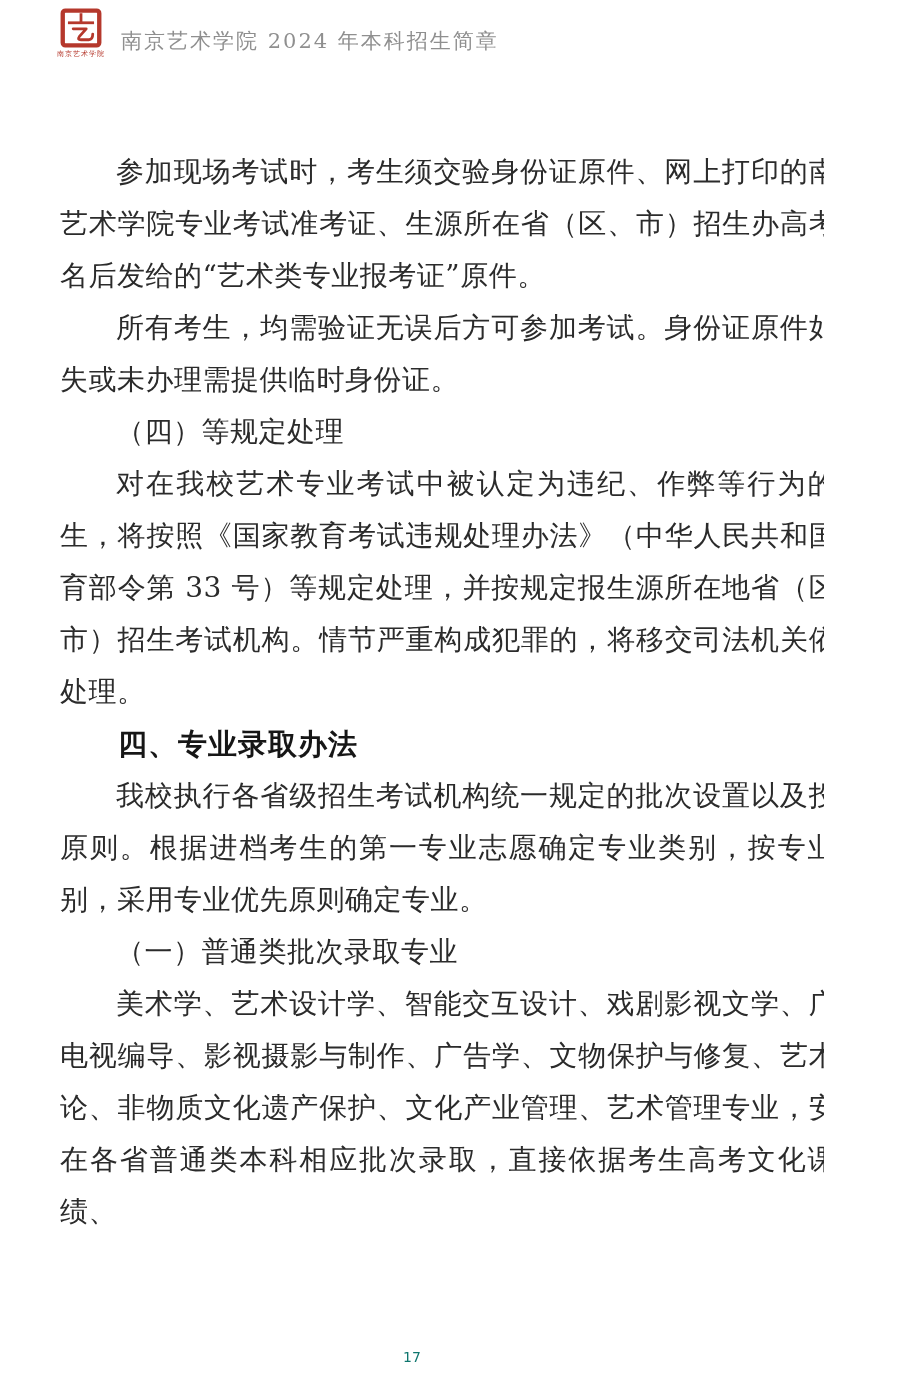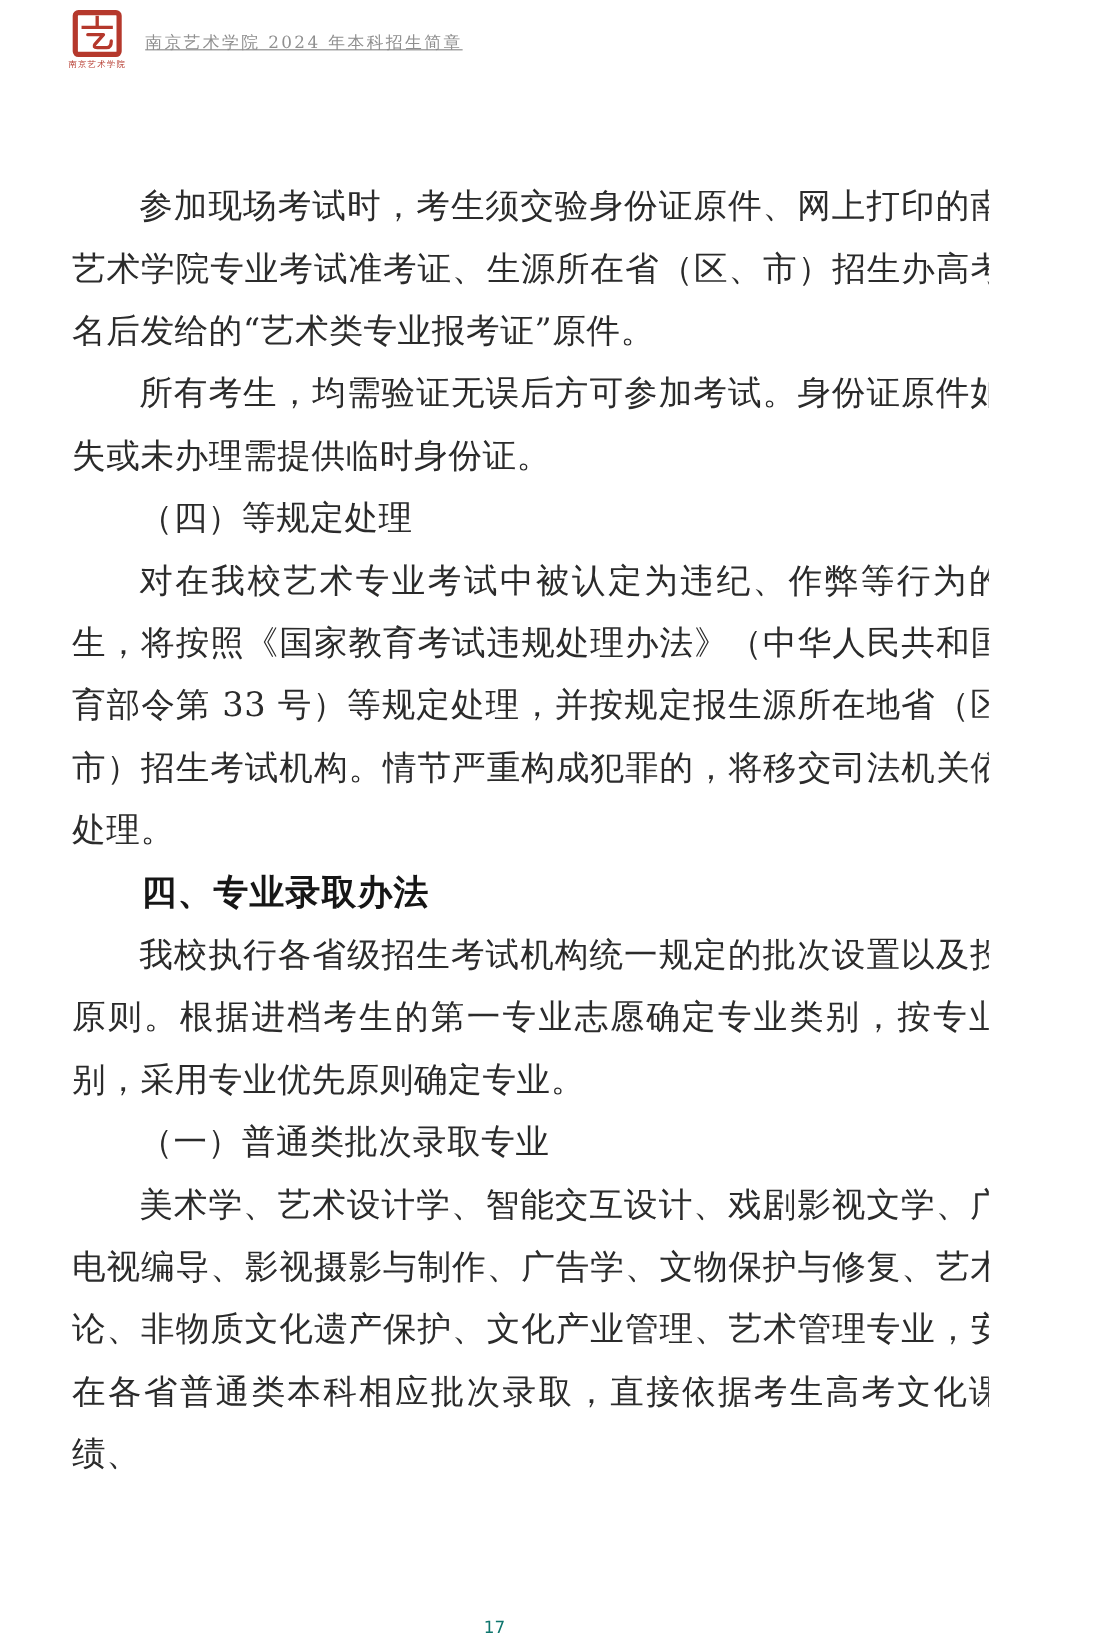--- a/index.html
+++ b/index.html
@@ -40,26 +40,25 @@
     font-size: 7px;
     line-height: 8px;
     color: #b5382c;
     letter-spacing: 1px;
     white-space: nowrap;
     font-family: "DejaVu Serif", serif;
   }
   .header-title {
     margin-left: 14px;
     margin-top: 19px;
-    font-size: 14px;
+    font-size: 21px;
     color: #8f8f8f;
     letter-spacing: 2px;
     font-family: "DejaVu Serif", serif;
     white-space: nowrap;
-    text-decoration: underline;
   }
 
   
   .content {
     position: absolute;
     top: 146px;
     left: 60px;
     width: 806px;
     font-size: 28px;
     line-height: 52px;

